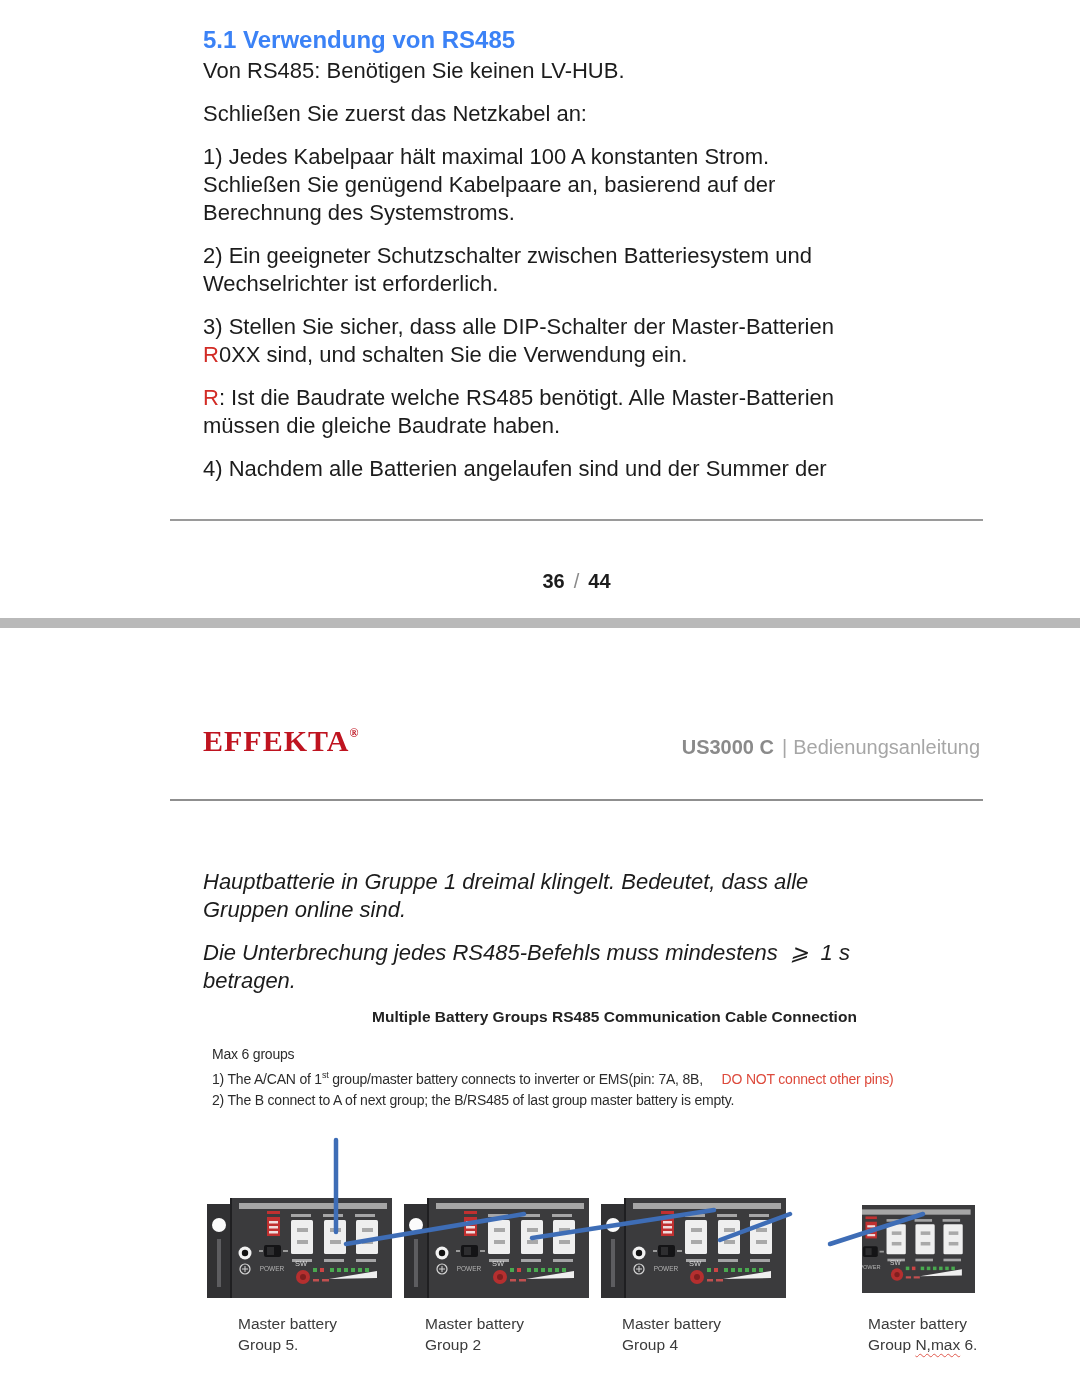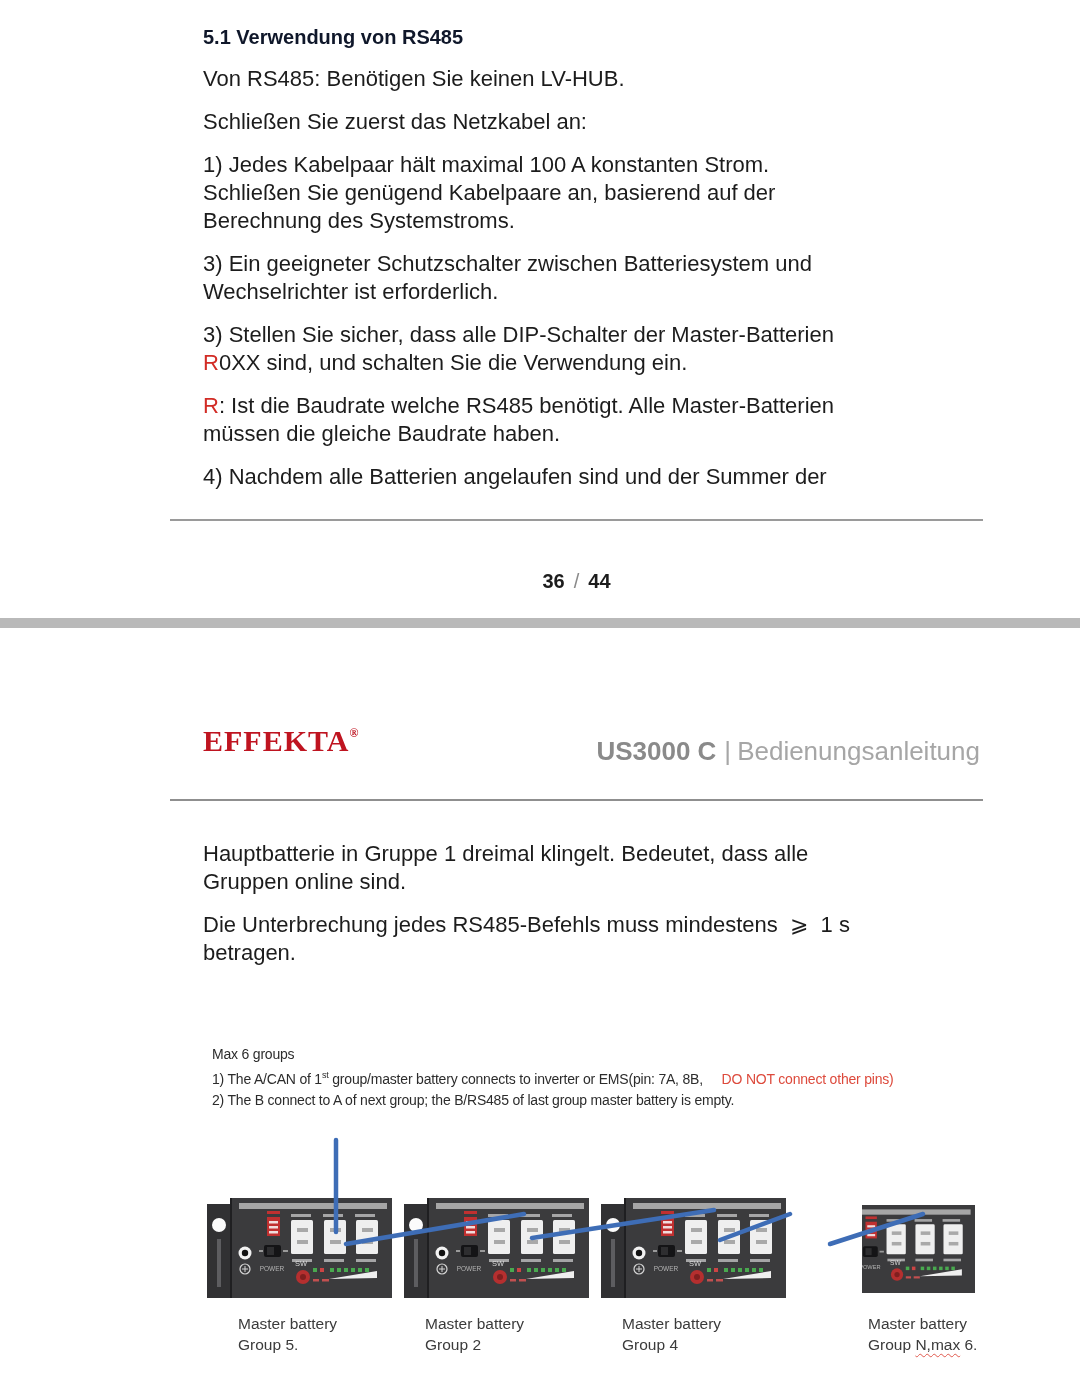--- a/index.html
+++ b/index.html
@@ -3,39 +3,39 @@
 <meta charset="utf-8">
 <style>
   html,body{margin:0;padding:0;background:#ffffff;}
   #stage{
     position:relative;width:1080px;height:1400px;background:#ffffff;
     font-family:"Liberation Sans", sans-serif;color:#1c1c1c;overflow:hidden;
   }
   .pre{white-space:pre-line;}
   
   #page1-text{position:absolute;left:203px;top:26px;width:782px;}
-  #page1-text h1{font-size:20px;font-weight:bold;margin:0 0 16px 0;color:#0f172a;}
+  #page1-text h1{font-size:24px;font-weight:bold;margin:0 0 3px 0;color:#3b82f6;}
   .para{font-size:22px;line-height:28px;margin:0 0 15px 0;}
   .red{color:#d22c26;}
   #footer-line-1{position:absolute;left:170px;top:519px;width:813px;height:2px;background:#9a9a9a;}
   #page-num{position:absolute;left:170px;top:570px;width:813px;text-align:center;font-size:20px;}
   #page-num .n{font-weight:bold;color:#1c1c1c;}
   #page-num .sep{color:#8a8a8a;font-weight:normal;padding:0 9px;}
   
   #page-separator{position:absolute;left:0;top:618px;width:1080px;height:10px;background:#b9b9b9;}
   
   #logo{position:absolute;left:203px;top:724px;font-family:"Liberation Serif", serif;
         font-weight:700;font-size:30px;letter-spacing:1px;color:#bf1420;}
   #logo sup{font-size:12px;vertical-align:14px;letter-spacing:0;}
-  #doc-header{position:absolute;right:100px;top:736px;font-size:26px;}
+  #doc-header{position:absolute;right:100px;top:736px;font-size:20px;}
   #doc-header .model{font-weight:bold;color:#8a8a8a;}
   #doc-header .bar{color:#a6a6a6;font-weight:normal;padding:0 6px 0 8px;}
   #doc-header .doc{color:#a6a6a6;font-weight:normal;}
   #header-line-2{position:absolute;left:170px;top:799px;width:813px;height:2px;background:#8f8f8f;}
-  #page2-text{position:absolute;left:203px;top:840px;width:782px;}
+  #page2-text{position:absolute;left:203px;top:868px;width:782px;font-style:italic;}
   
   #diagram-title{position:absolute;left:372px;top:1008px;font-size:15.5px;font-weight:bold;color:#222;}
   #diagram-notes{position:absolute;left:212px;top:1044px;width:790px;font-size:14px;
                  line-height:21px;color:#2c2c2c;letter-spacing:-0.2px;}
   #diagram-notes sup{font-size:9px;}
   #diagram-notes .red2{color:#dd4a3c;padding-left:15px;}
   .battery{position:absolute;}
   .bat-label{position:absolute;font-size:15.5px;line-height:21px;color:#3b3b3b;}
   .wavy{text-decoration:underline;text-decoration-style:wavy;text-decoration-color:#e0594e;
         text-decoration-thickness:1px;text-underline-offset:3px;}
@@ -46,21 +46,21 @@
 
 <div id="stage">
 
   <div id="page1-text">
     <h1>5.1 Verwendung von RS485</h1>
     <p class="para pre">Von RS485: Benötigen Sie keinen LV-HUB.</p>
     <p class="para pre">Schließen Sie zuerst das Netzkabel an:</p>
     <p class="para pre">1) Jedes Kabelpaar hält maximal 100 A konstanten Strom.
 Schließen Sie genügend Kabelpaare an, basierend auf der
 Berechnung des Systemstroms.</p>
-    <p class="para pre">3) Ein geeigneter Schutzschalter zwischen Batteriesystem und
+    <p class="para pre">2) Ein geeigneter Schutzschalter zwischen Batteriesystem und
 Wechselrichter ist erforderlich.</p>
     <p class="para pre"><span>3) Stellen Sie sicher, dass alle DIP-Schalter der Master-Batterien
 </span><span class="red">R</span><span>0XX sind, und schalten Sie die Verwendung ein.</span></p>
     <p class="para pre"><span class="red">R</span><span>: Ist die Baudrate welche RS485 benötigt. Alle Master-Batterien
 müssen die gleiche Baudrate haben.</span></p>
     <p class="para pre">4) Nachdem alle Batterien angelaufen sind und der Summer der</p>
   </div>
 
   <div id="footer-line-1"></div>
 
@@ -74,20 +74,21 @@
 
   <div id="header-line-2"></div>
 
   <div id="page2-text">
     <p class="para pre">Hauptbatterie in Gruppe 1 dreimal klingelt. Bedeutet, dass alle
 Gruppen online sind.</p>
     <p class="para pre">Die Unterbrechung jedes RS485-Befehls muss mindestens &nbsp;⩾&nbsp; 1 s
 betragen.</p>
   </div>
 
+  <div id="diagram-title">Multiple Battery Groups RS485 Communication Cable Connection</div>
 
   <div id="diagram-notes">
     <div>Max 6 groups</div>
     <div><span>1) The A/CAN of 1</span><sup>st</sup><span> group/master battery connects to inverter or EMS(pin: 7A, 8B, </span><span class="red2">DO NOT connect other pins)</span></div>
     <div>2) The B connect to A of next group; the B/RS485 of last group master battery is empty.</div>
   </div>
 
   <svg width="0" height="0" style="position:absolute">
     <defs>
       <g id="batteryG">

